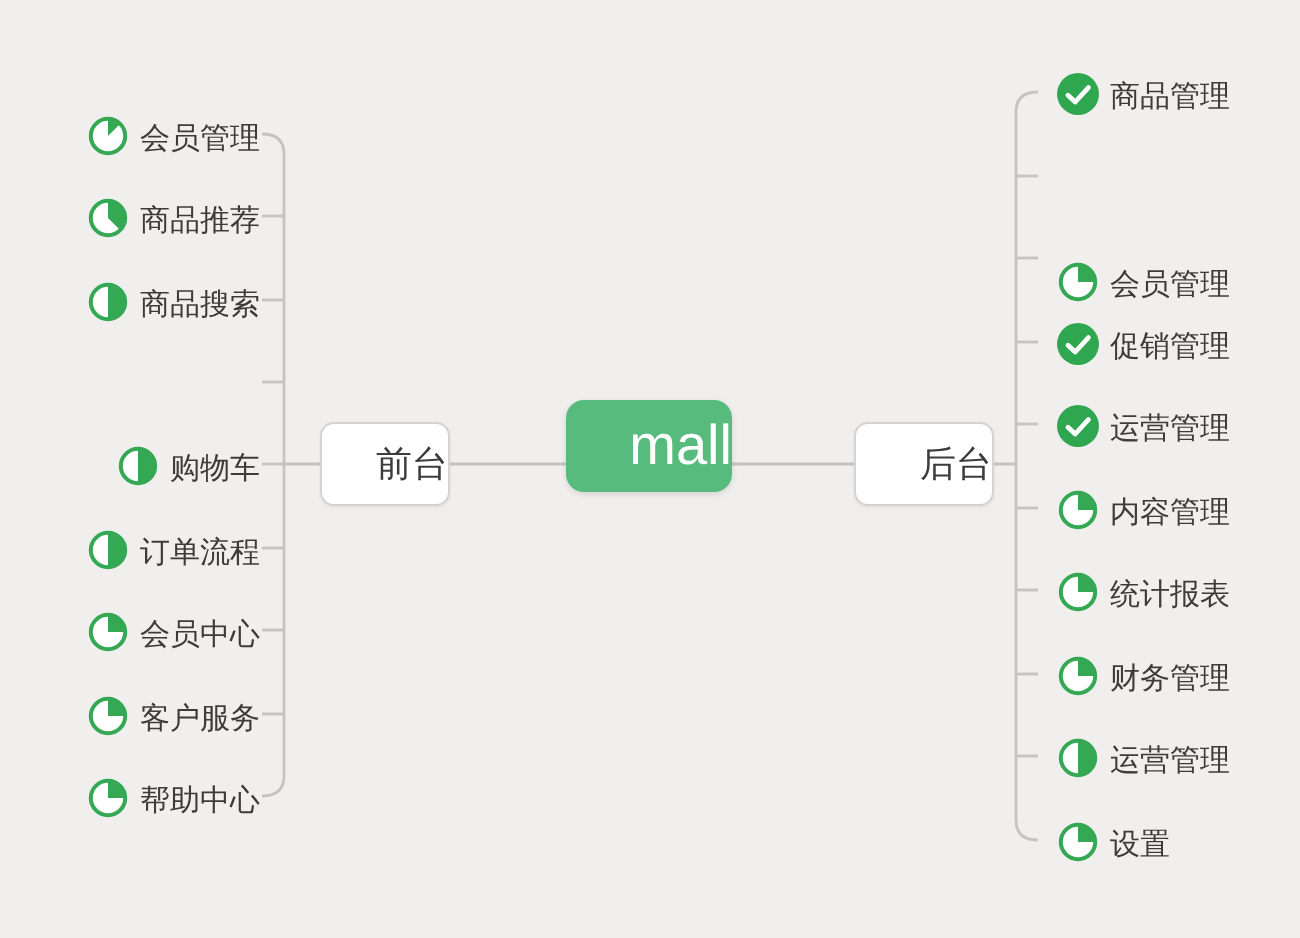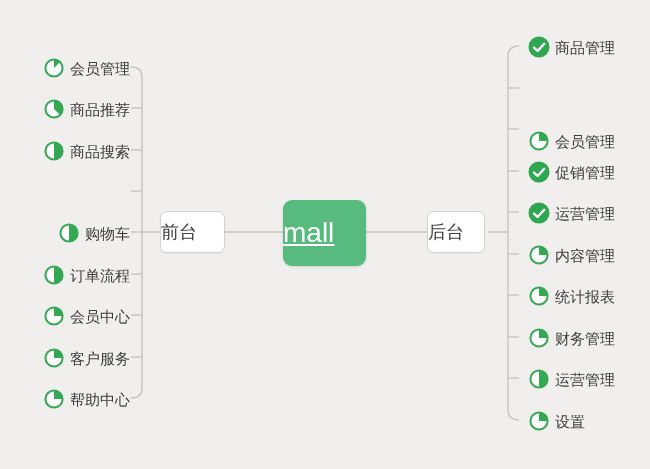--- a/index.html
+++ b/index.html
@@ -17,21 +17,21 @@
   }
   .wires{position:absolute;left:0;top:0;pointer-events:none;}
   .wires path{stroke:var(--line);stroke-width:1.4;fill:none;}
   .topic-row{
     position:absolute;height:24px;display:flex;align-items:flex-end;gap:5px;
     cursor:default;white-space:nowrap;
   }
   .topic-row .lbl{font-size:15px;color:var(--text);}
   .icon{display:inline-flex;width:22px;height:22px;align-items:center;justify-content:center;}
   .node{
-    position:absolute;display:flex;align-items:center;justify-content:flex-start;
+    position:absolute;display:flex;align-items:center;justify-content:flex-end;
     background:#FFFFFF;border:1px solid var(--node-border);border-radius:7px;
     box-shadow:0 1px 2px rgba(0,0,0,0.05);font-size:18px;color:var(--text);
   }
   .node.root{
     background:var(--node-green);border:none;border-radius:9px;color:#FFFFFF;
     font-size:28px;box-shadow:0 1px 3px rgba(0,0,0,0.12);
   }
   
   .row-left{right:520px;flex-direction:row;}
   
@@ -62,28 +62,28 @@
       <path d="M508 129 H519"></path>
       <path d="M508 171 H519"></path>
     <path d="M508 212 H519"></path>
       <path d="M508 254 H519"></path>
       <path d="M508 295 H519"></path>
     <path d="M508 337 H519"></path>
       <path d="M508 378 H519"></path>
     <path d="M488 232 H508"></path>
   </svg>
 
-  <div class="node root" style="left:283px;top:200px;width:83px;height:66px;text-decoration:underline;">
+  <div class="node root" style="left:283px;top:200px;width:83px;height:46px;">
     <span>mall</span>
   </div>
 
   <div class="node" style="left:160px;top:211px;width:65px;height:42px;">
     <span>前台</span>
   </div>
-  <div class="node" style="left:427px;top:211px;width:58px;height:42px;">
+  <div class="node" style="left:427px;top:211px;width:70px;height:42px;">
     <span>后台</span>
   </div>
 
   <div class="topic-row row-left" style="top:55px">
     <span class="icon">
         <svg width="20" height="20" viewBox="0 0 20 20">
           <circle cx="10" cy="10" r="8.6" fill="#FFFFFF" stroke="#34A853" stroke-width="2"></circle>
           <path d="M10 10 L10 1 A9 9 0 0 1 16.36 3.64 Z" fill="#34A853"></path>
         </svg>
       </span>

